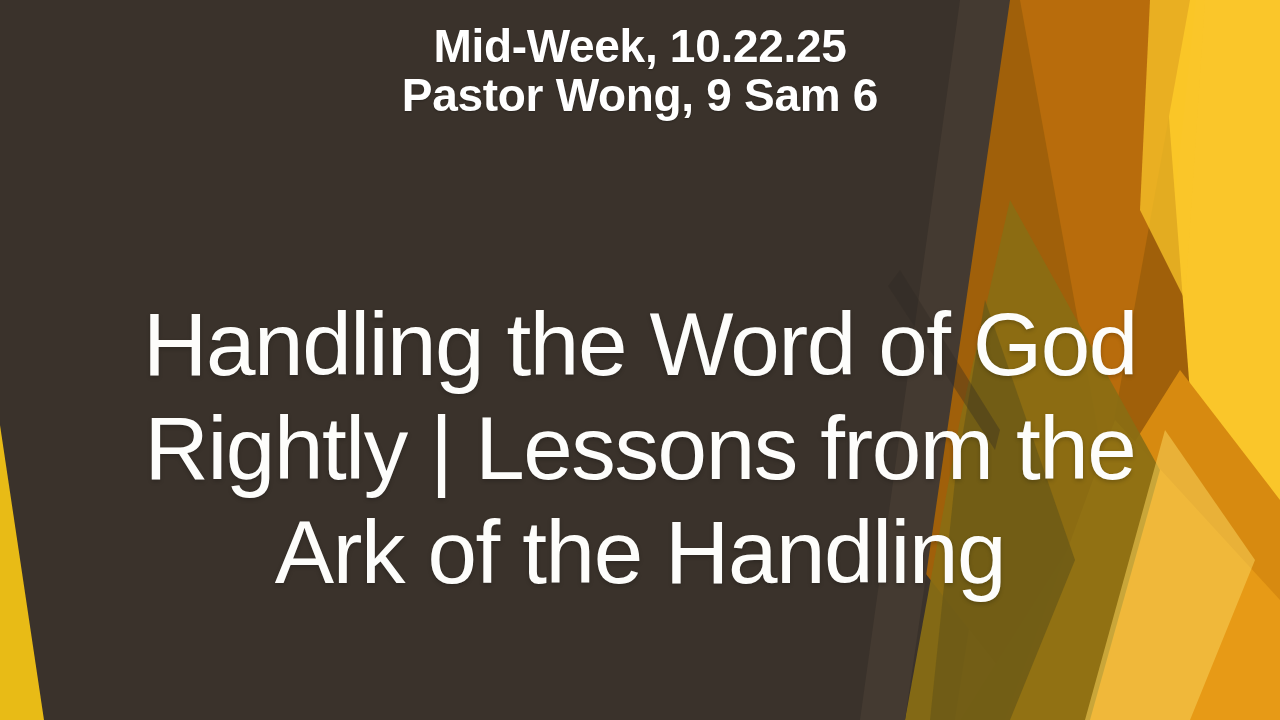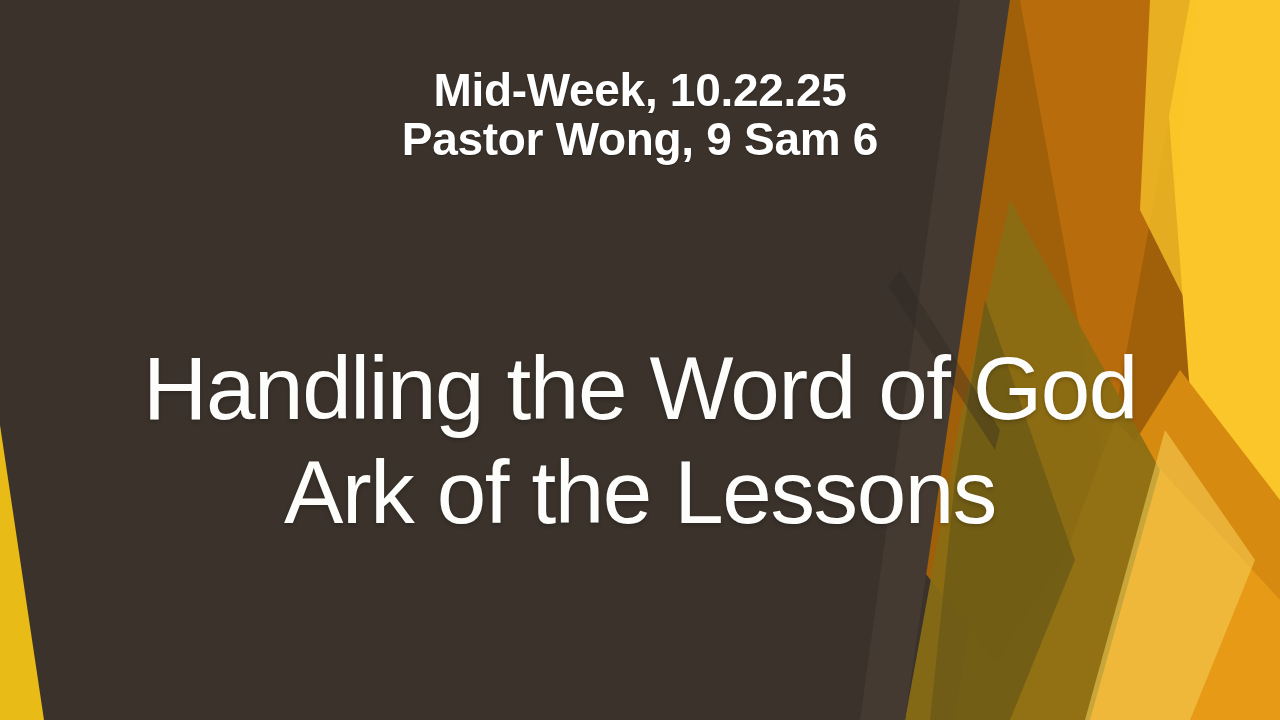--- a/index.html
+++ b/index.html
@@ -23,21 +23,20 @@
     height: 720px;
     display: block;
   }
   .content {
     position: absolute;
     inset: 0;
     z-index: 5;
     display: flex;
     flex-direction: column;
     align-items: center;
-    margin-top: 44px;
   }
   .subtitle-block {
     margin-top: 22px;
     text-align: center;
     line-height: 1.06;
   }
   .subtitle-line {
     display: block;
     color: #ffffff;
     font-size: 46px;
@@ -102,17 +101,18 @@
 
   <div class="content">
 
     <div class="subtitle-block">
       <span class="subtitle-line">Mid-Week, 10.22.25</span>
       <span class="subtitle-line">Pastor Wong, 9 Sam 6</span>
     </div>
 
     <div class="title-block">
       <span class="title-line">Handling the Word of God</span>
-      <span class="title-line">Ark of the Lessons</span>
+      <span class="title-line">Rightly | Lessons from the</span>
+      <span class="title-line">Ark of the Handling</span>
     </div>
 
   </div>
 </div>
 
 </body></html>

